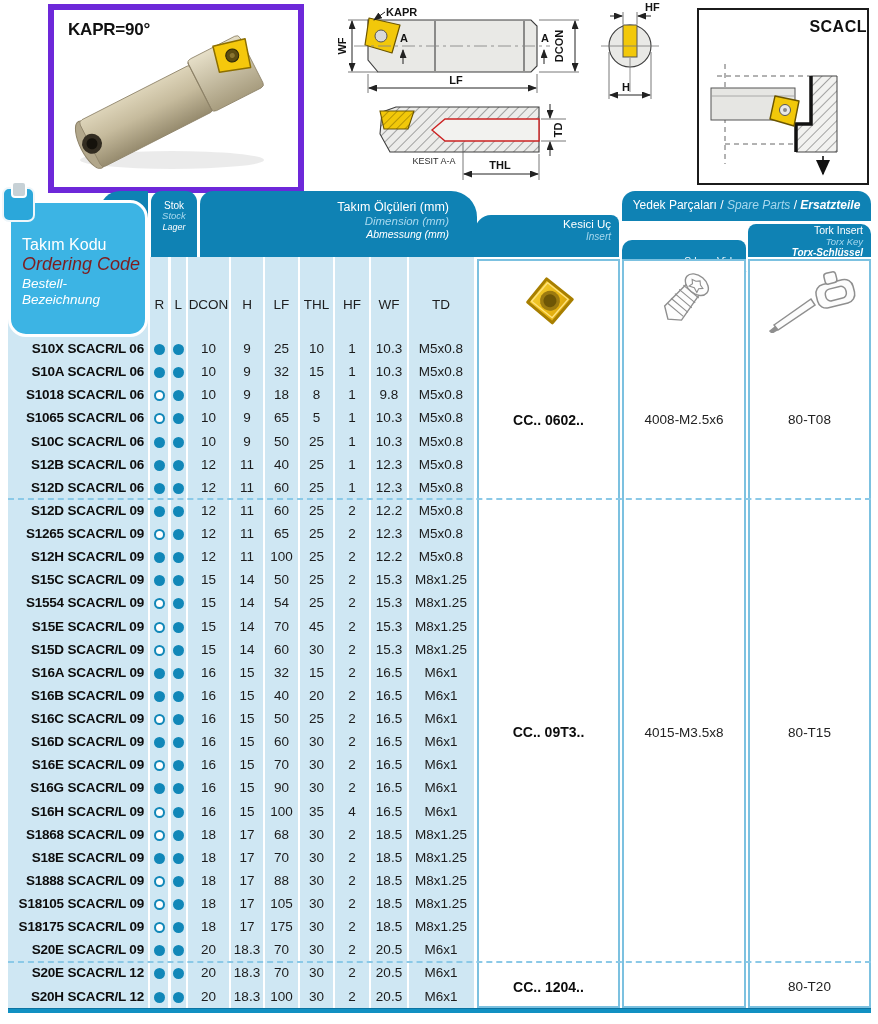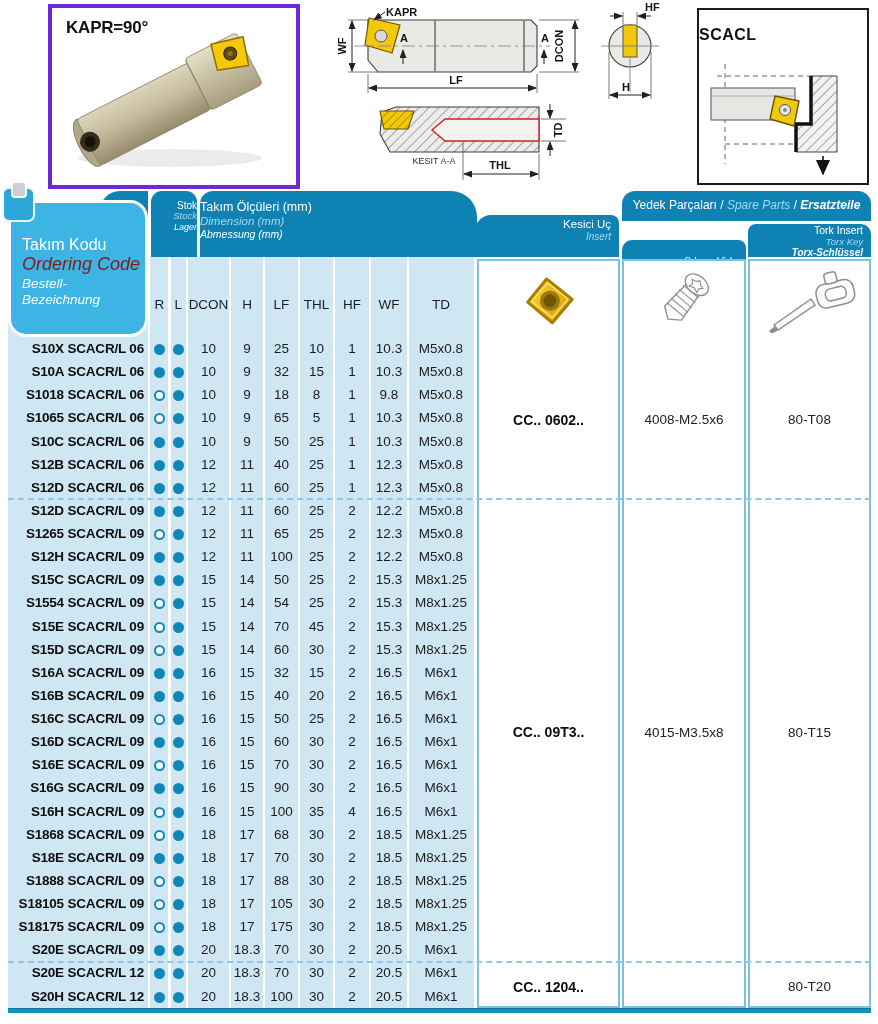--- a/index.html
+++ b/index.html
@@ -1,30 +1,30 @@
 <!DOCTYPE html>
 <html><head>
 <meta charset="utf-8">
 <style>
   html,body{margin:0;padding:0;background:#fff;}
   .page{position:relative;width:878px;height:1024px;background:#fff;overflow:hidden;
         font-family:"Liberation Sans",sans-serif;color:#1c1c1c;}
 
   
-  .photo-box{position:absolute;left:48px;top:4px;width:244px;height:177px;border:4px solid #6d28d9;background:#fff;}
+  .photo-box{position:absolute;left:48px;top:4px;width:244px;height:177px;border:6px solid #6d28d9;background:#fff;}
   .kapr-caption{position:absolute;left:14px;top:10px;font-size:17px;font-weight:bold;color:#101010;letter-spacing:-0.2px;}
   .mid-drawing{position:absolute;left:338px;top:0;}
   .scacl-box{position:absolute;left:697px;top:8px;width:168px;height:173px;border:2px solid #1b1b1b;background:#fff;}
-  .scacl-title{position:absolute;top:8px;left:0;width:100%;text-align:left;font-weight:bold;font-size:16px;letter-spacing:0.5px;color:#101010;margin-top:8px;}
+  .scacl-title{position:absolute;top:8px;left:0;width:100%;text-align:right;font-weight:bold;font-size:16px;letter-spacing:0.5px;color:#101010;}
 
   
   .band{position:absolute;background:#0f82b4;z-index:1;box-sizing:border-box;}
   #band-under{left:100px;top:191px;width:48px;height:66px;border-radius:20px 0 0 0;}
-  #band-stok{left:151px;top:191px;width:46px;height:66px;border-radius:11px 11px 0 0;text-align:right;padding-top:9px;line-height:1.12;}
-  #band-dims{left:200px;top:191px;width:277px;height:66px;border-radius:13px 26px 0 0;text-align:left;padding:9px 28px 0 0;line-height:1.18;}
+  #band-stok{left:151px;top:191px;width:46px;height:66px;border-radius:11px 11px 0 0;text-align:center;padding-top:9px;line-height:1.12;}
+  #band-dims{left:200px;top:191px;width:277px;height:66px;border-radius:13px 26px 0 0;text-align:right;padding:9px 28px 0 0;line-height:1.18;}
   #band-kesici{left:475px;top:215px;width:144px;height:42px;border-radius:16px 8px 0 0;text-align:right;padding:3px 8px 0 0;line-height:1.15;}
   #band-spare{left:622px;top:191px;width:249px;height:30px;border-radius:13px 13px 0 0;text-align:center;padding-top:7px;font-size:12px;}
   #band-screwh{left:622px;top:240px;width:124px;height:33px;border-radius:10px 8px 0 0;text-align:right;padding-top:16px;line-height:1.1;}
   #band-torxh{left:748px;top:224px;width:123px;height:33px;border-radius:8px 10px 0 0;text-align:right;padding:1px 8px 0 0;line-height:1.1;}
   .hdr-tr{color:#fff;}
   .hdr-en{color:#a7d8ee;font-style:italic;}
   .hdr-de{color:#fff;font-style:italic;}
   #band-stok .hdr-tr{font-size:10px;}#band-stok .hdr-en{font-size:9.5px;}#band-stok .hdr-de{font-size:9px;}
   #band-dims .hdr-tr{font-size:12.5px;}#band-dims .hdr-en{font-size:11.5px;}#band-dims .hdr-de{font-size:10.5px;}
   #band-kesici .hdr-tr{font-size:11.5px;}#band-kesici .hdr-en{font-size:10px;}#band-kesici .hdr-de{font-size:8.5px;margin-top:36px;}

